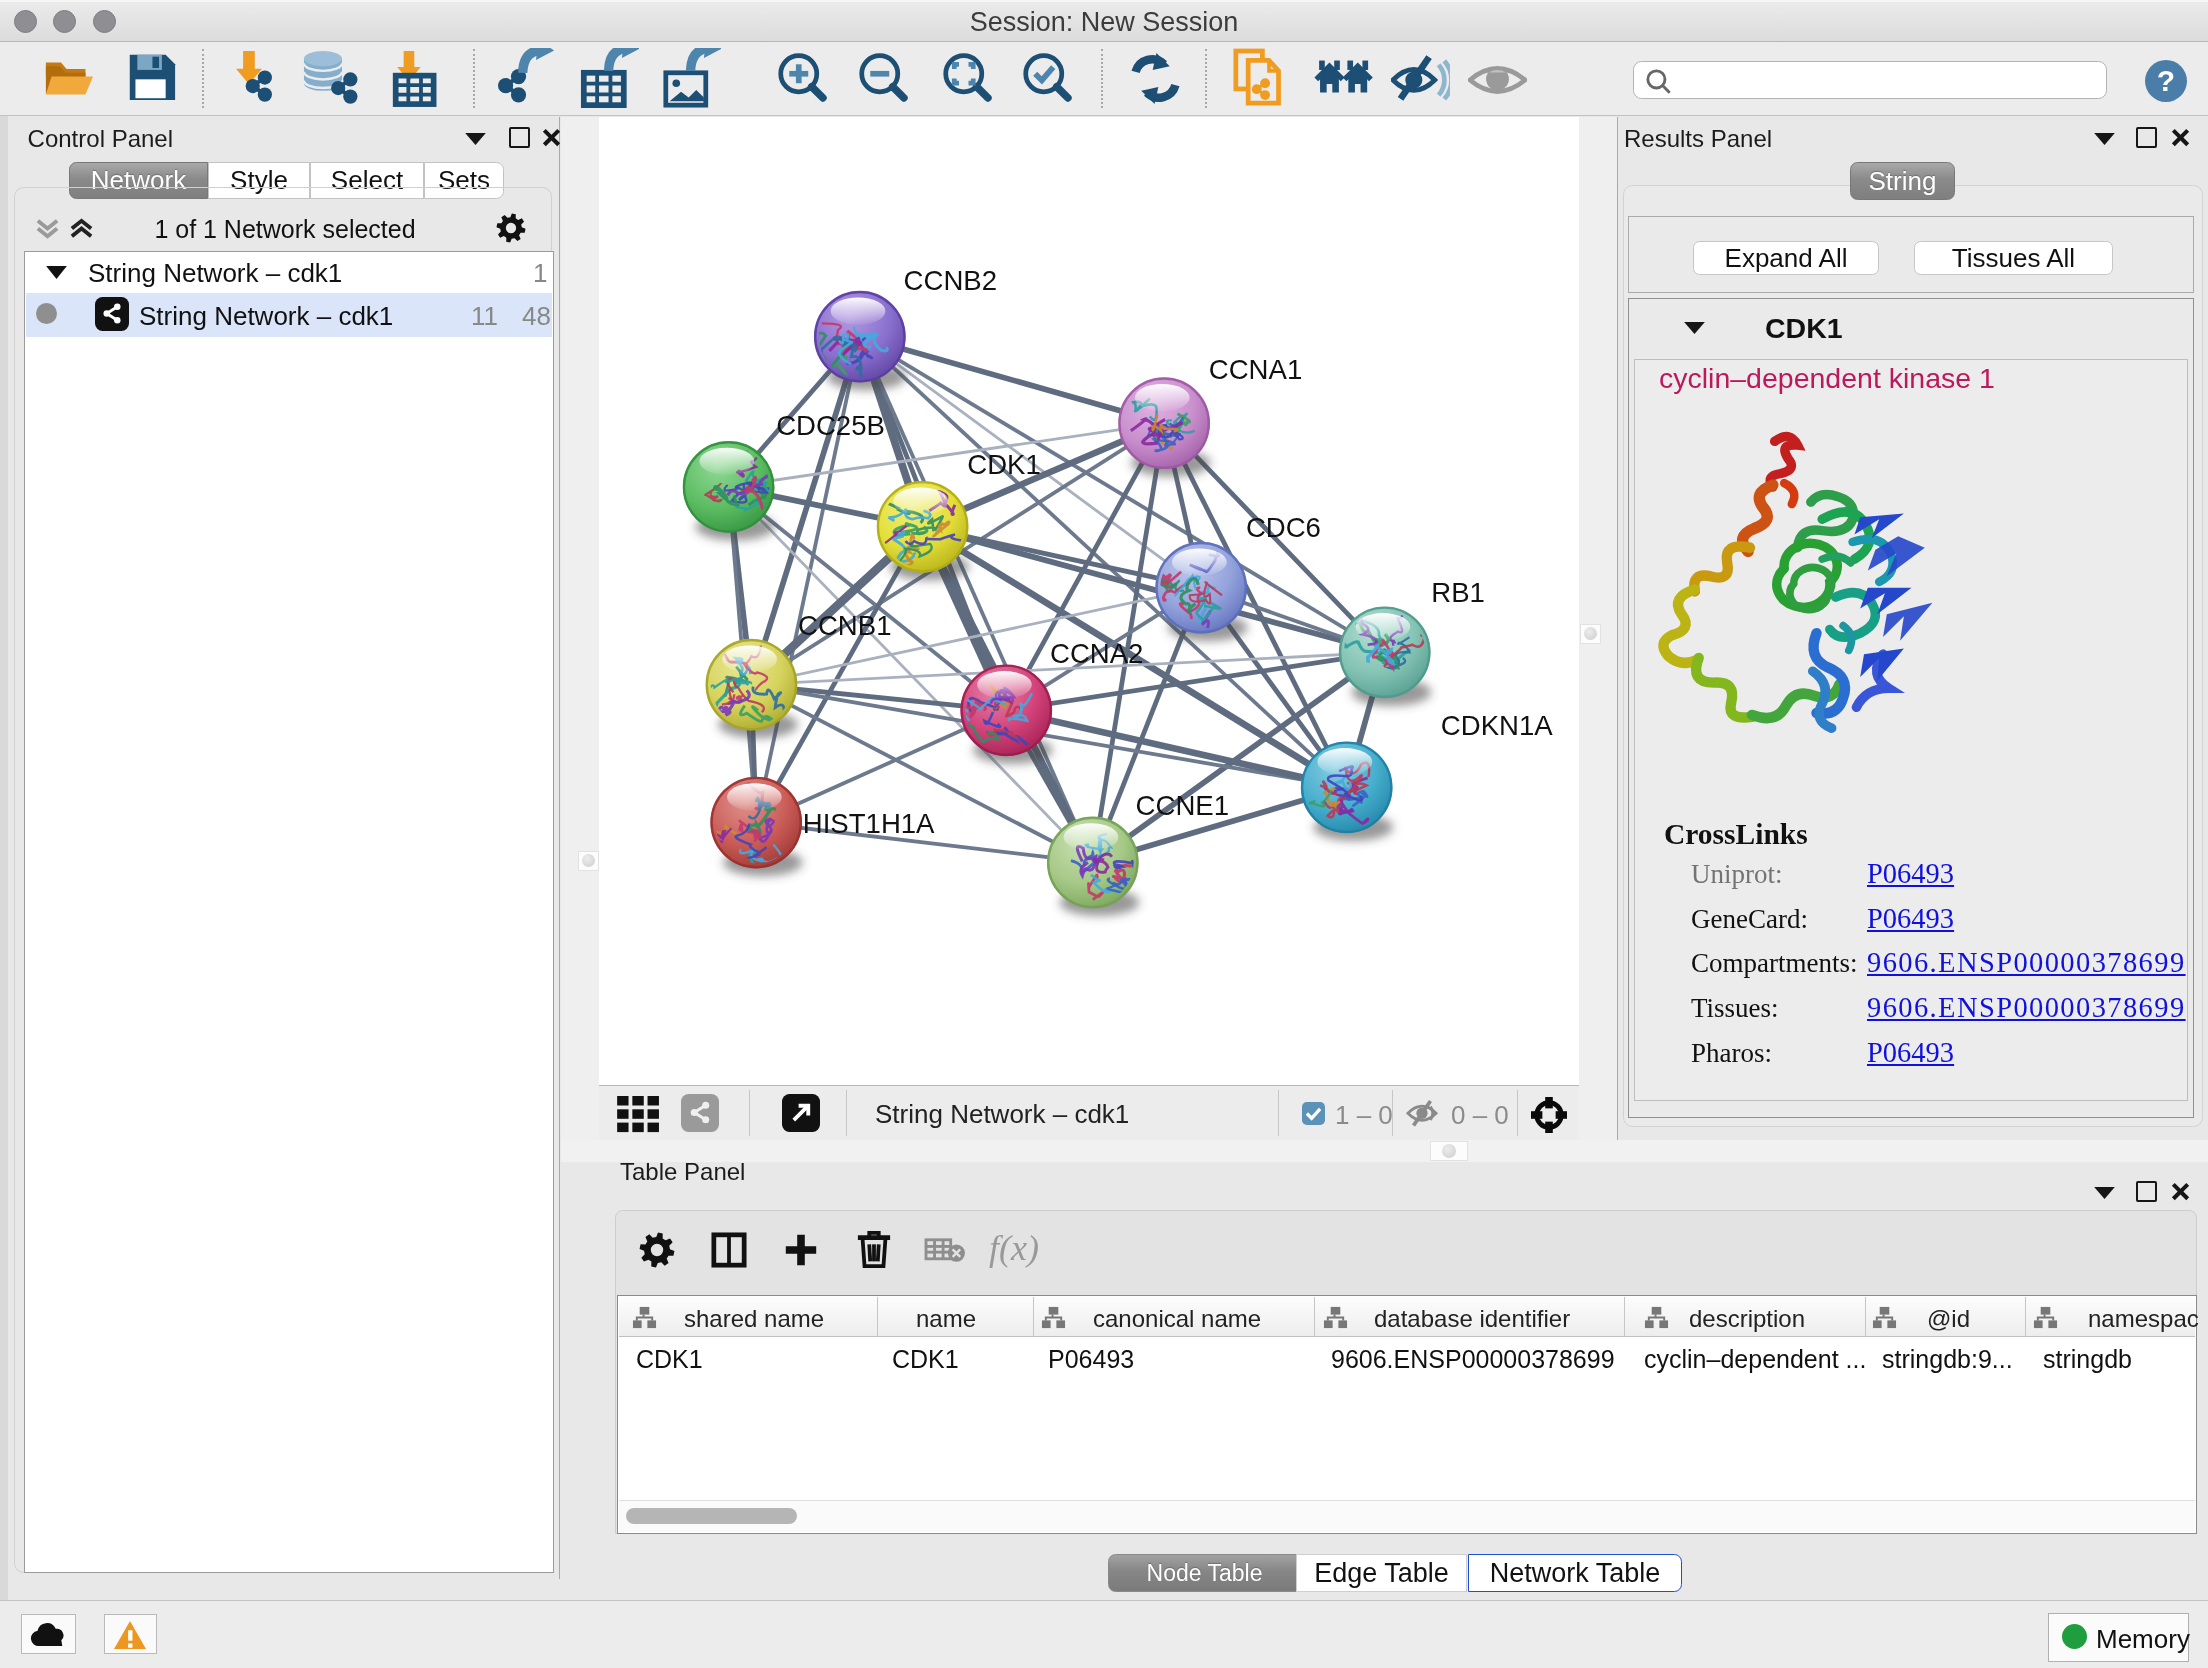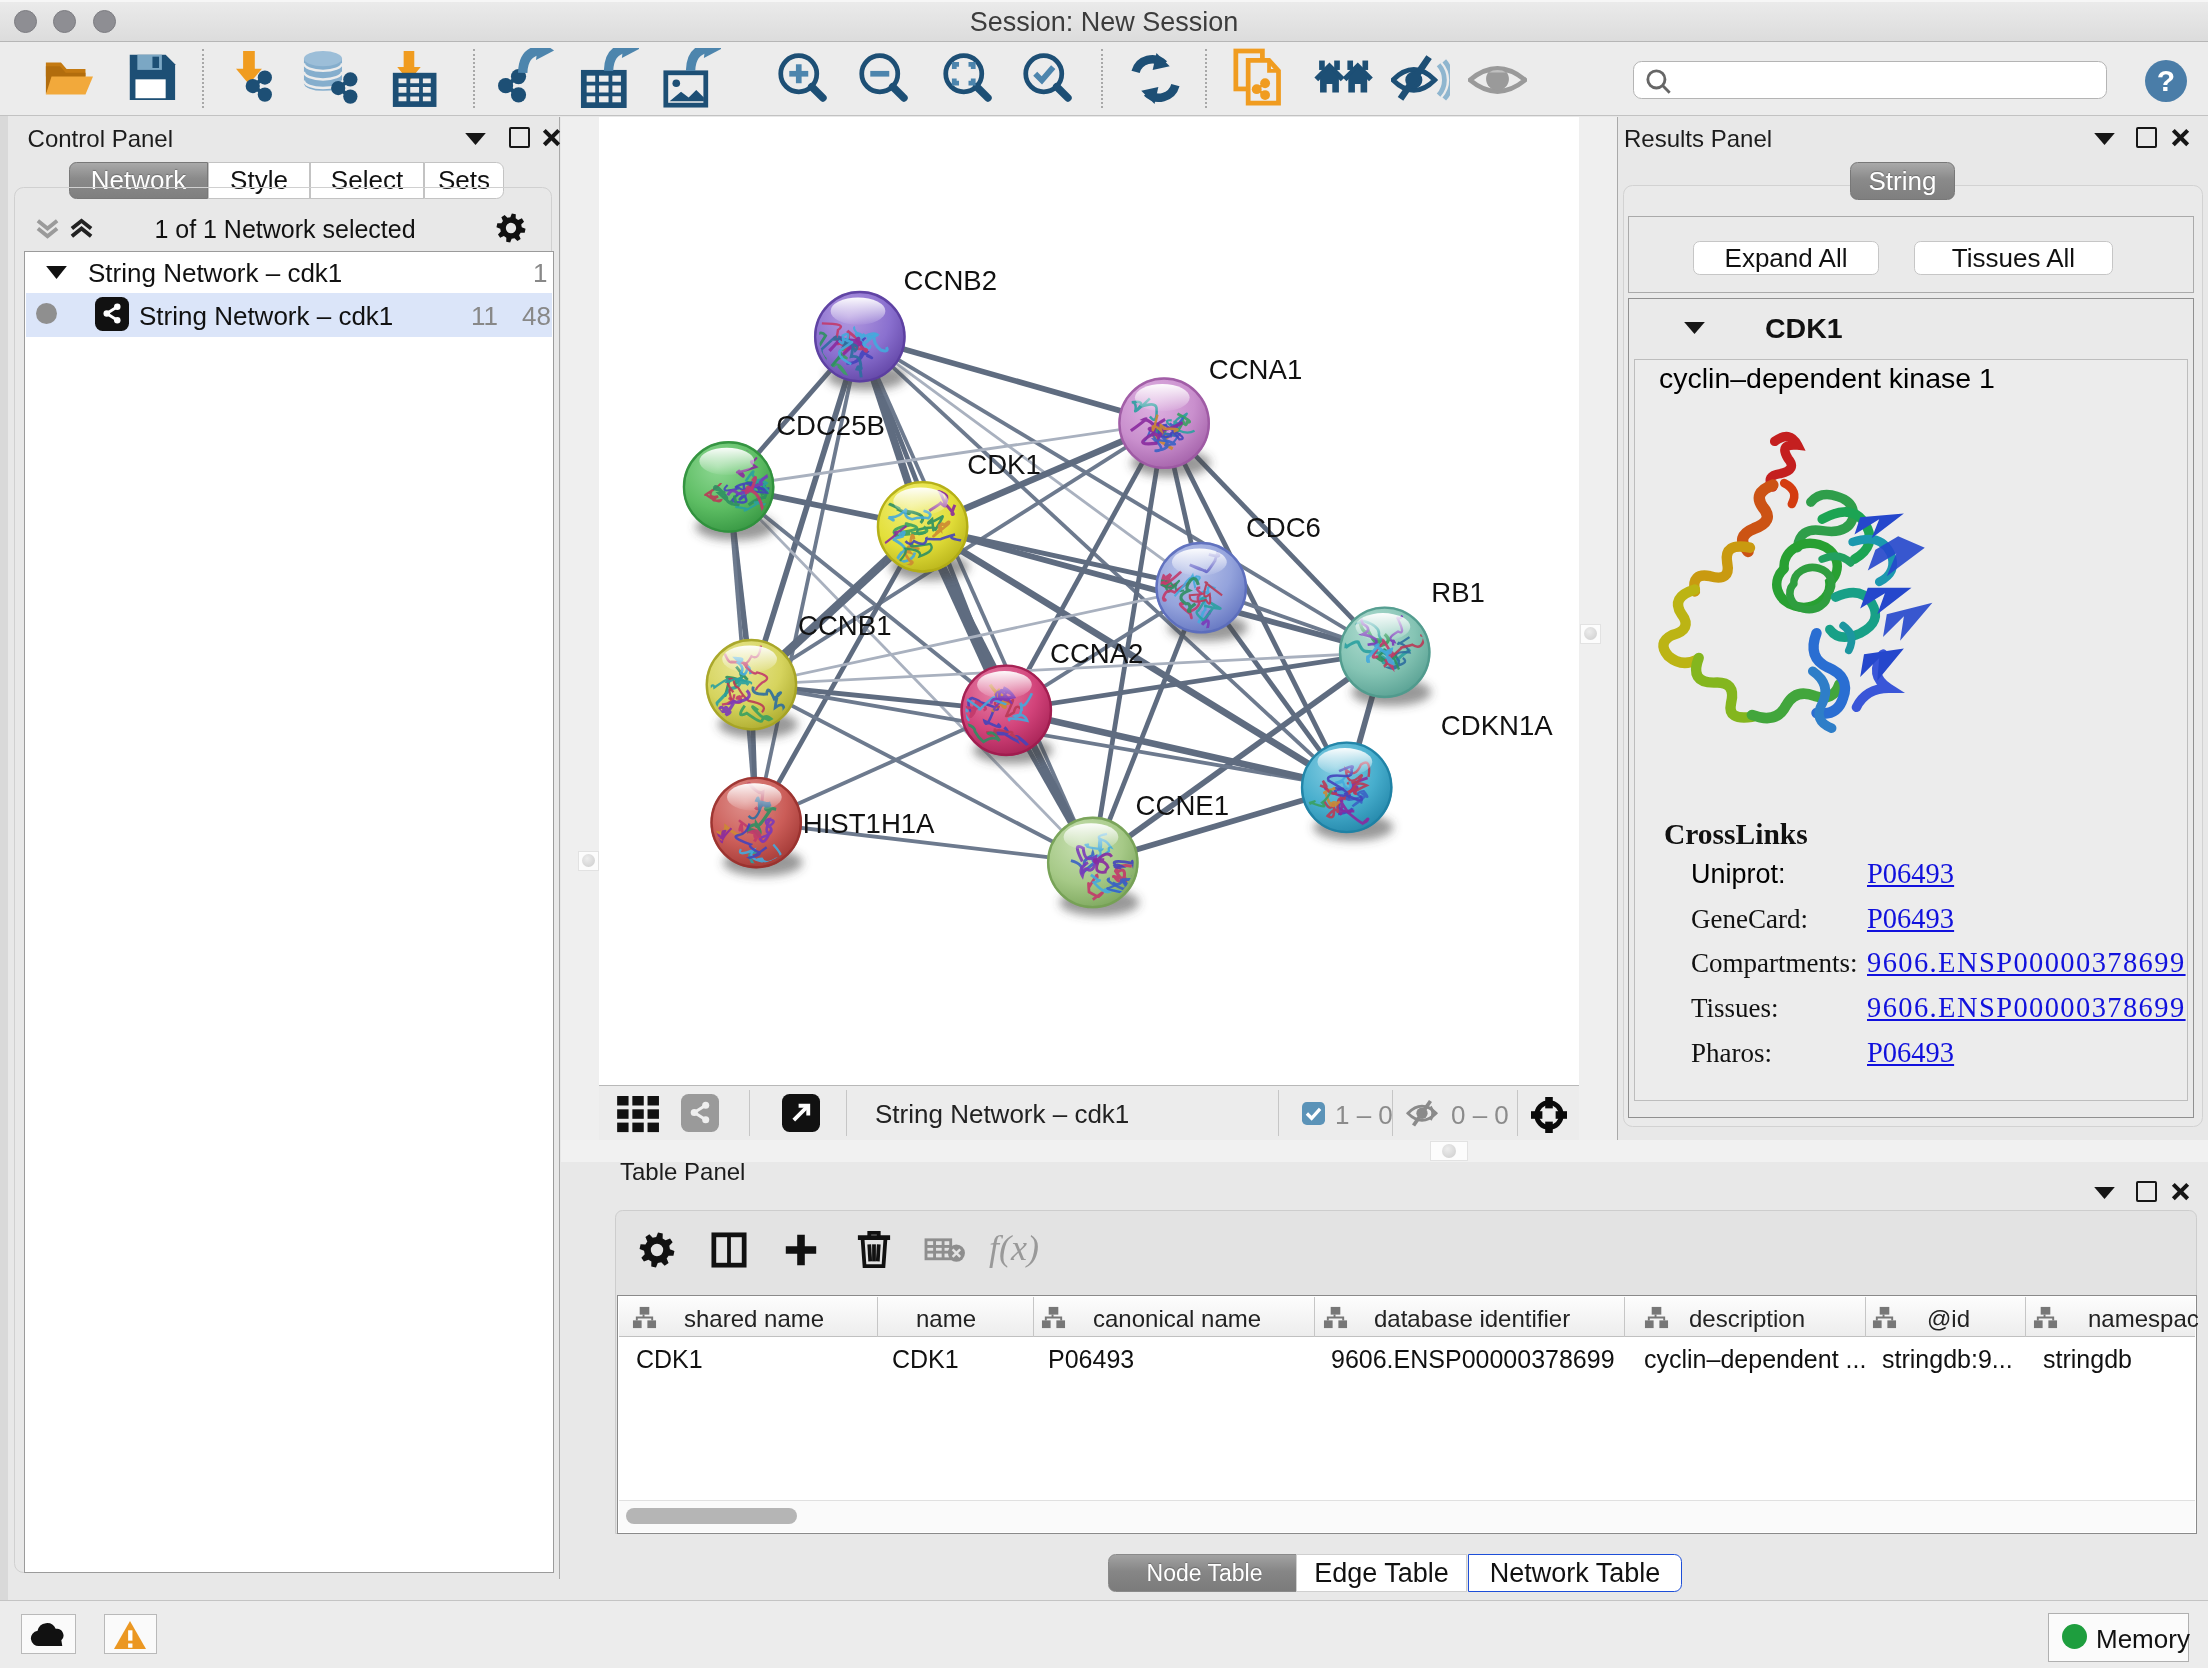--- a/index.html
+++ b/index.html
@@ -709,21 +709,21 @@
 <div class="abs" style="left:1850px;top:162px;width:105px;height:38px;background:linear-gradient(#a9a9a9,#8a8a8a 45%,#7f7f7f);border:1px solid #787878;border-radius:7.6px;color:#fff;font-size:26px;text-align:center;line-height:36px;text-shadow:0 -1px 1px rgba(0,0,0,0.25)">String</div>
 <div class="abs" style="left:1628px;top:216px;width:566px;height:77px;border:1.9px solid #aaa;background:#eaeaea"></div>
 <div class="btn" style="left:1693px;top:241px;width:186px;height:34px;line-height:32px">Expand All</div>
 <div class="btn" style="left:1914px;top:241px;width:199px;height:34px;line-height:32px">Tissues All</div>
 <div class="abs" style="left:1628px;top:298px;width:566px;height:820px;border:1.9px solid #909090;background:#eaeaea"></div>
 <svg class="abs" style="left:1682px;top:320px" width="25" height="16" viewBox="0 0 26 17">
     <path d="M2,2 h22 l-11,13 z" fill="#161616"></path>
   </svg>
 <div class="abs" style="left:1765px;top:312px;font-size:28.5px;font-weight:bold;color:#111">CDK1</div>
 <div class="abs" style="left:1634px;top:359px;width:554px;height:742px;border:1px solid #bdbdbd;background:#ececec"></div>
-<div class="abs" style="left:1659px;top:362px;font-size:28.5px;color:#000000">cyclin–dependent kinase 1</div>
+<div class="abs" style="left:1659px;top:362px;font-size:28.5px;color:#be185d">cyclin–dependent kinase 1</div>
 <svg style="position:absolute;left:1598px;top:426px" width="380" height="347" viewBox="0 0 400 365">
 <g fill="none" stroke-linecap="round">
 <path d="M186,16 q16,-12 24,4 q-20,-2 -10,14 q10,12 -8,16 q-16,2 -8,14" stroke="#c41f1f" stroke-width="10"></path>
 <path d="M184,62 q-22,8 -10,24 q12,14 -10,22 q-20,8 -6,24" stroke="#cc5314" stroke-width="12"></path>
 <path d="M160,128 q-28,-6 -24,16 q4,20 -18,14 q-20,-4 -16,16" stroke="#c99a10" stroke-width="11"></path>
 <path d="M102,172 q-26,8 -14,26 q12,16 -10,22 q-16,8 -4,22 q14,12 30,4" stroke="#bcb414" stroke-width="11"></path>
 <path d="M106,244 q-10,26 16,26 q24,-2 18,22 q-4,18 22,14" stroke="#84b61e" stroke-width="11"></path>
 <path d="M162,304 q26,10 36,-10 q10,-18 30,-10 q20,6 26,-12" stroke="#42a63c" stroke-width="11"></path>
 <path d="M210,128 q2,-22 26,-18 q26,4 32,-12 q4,-18 -16,-24 q-18,-6 -28,6" stroke="#2f9e4a" stroke-width="10"></path>
 <path d="M196,150 a28,24 0 1 0 48,14 a28,24 0 1 0 -48,-14" stroke="#28a032" stroke-width="10"></path>
@@ -741,21 +741,21 @@
 <g fill="#2547cc">
 <path d="M312,86 l10,34 l-22,-6 l4,28 l-20,-10 l2,26 l-18,-8 l6,24 l-16,-4 l8,-30 l-6,-24 l18,8 l-2,-26 l20,10 l-4,-28 z" opacity="0.0"></path>
 <path d="M322,92 l-34,26 l8,-20 l-26,16 l6,-18 z"></path>
 <path d="M344,128 l-40,30 l10,-24 l-30,18 l8,-22 l24,-14 z" opacity="0.9"></path>
 <path d="M330,170 l-36,28 l8,-22 l-26,16 l8,-22 z"></path>
 <path d="M352,186 l-34,40 l4,-26 l-22,22 l4,-24 z" opacity="0.9"></path>
 <path d="M322,234 l-28,34 l2,-24 l-20,20 l4,-24 z"></path>
 </g>
   </svg>
 <div class="abs" style="left:1664px;top:818px;font-size:29.5px;font-weight:bold;color:#111;font-family:'Liberation Serif',serif">CrossLinks</div>
-<div class="abs" style="left:1691px;top:859px;font-size:27px;color:#000000;font-family:Liberation Sans, sans-serif">Uniprot:</div>
+<div class="abs" style="left:1691px;top:859px;font-size:27px;color:#737373;font-family:Liberation Serif, serif">Uniprot:</div>
 <div class="abs" style="left:1867px;top:858px;font-size:28.5px;color:#1111dd;text-decoration:underline;font-family:'Liberation Serif',serif">P06493</div>
 <div class="abs" style="left:1691px;top:904px;font-size:27px;color:#111;font-family:'Liberation Serif',serif">GeneCard:</div>
 <div class="abs" style="left:1867px;top:903px;font-size:28.5px;color:#1111dd;text-decoration:underline;font-family:'Liberation Serif',serif">P06493</div>
 <div class="abs" style="left:1691px;top:948px;font-size:27px;color:#111;font-family:'Liberation Serif',serif">Compartments:</div>
 <div class="abs" style="left:1867px;top:947px;font-size:28.5px;color:#1111dd;text-decoration:underline;letter-spacing:1.4px;font-family:'Liberation Serif',serif">9606.ENSP00000378699</div>
 <div class="abs" style="left:1691px;top:993px;font-size:27px;color:#111;font-family:'Liberation Serif',serif">Tissues:</div>
 <div class="abs" style="left:1867px;top:992px;font-size:28.5px;color:#1111dd;text-decoration:underline;letter-spacing:1.4px;font-family:'Liberation Serif',serif">9606.ENSP00000378699</div>
 <div class="abs" style="left:1691px;top:1038px;font-size:27px;color:#111;font-family:'Liberation Serif',serif">Pharos:</div>
 <div class="abs" style="left:1867px;top:1037px;font-size:28.5px;color:#1111dd;text-decoration:underline;font-family:'Liberation Serif',serif">P06493</div>
 <div class="abs" style="left:590px;top:1162px;width:1619px;height:436px;background:#e8e8e8"></div>

